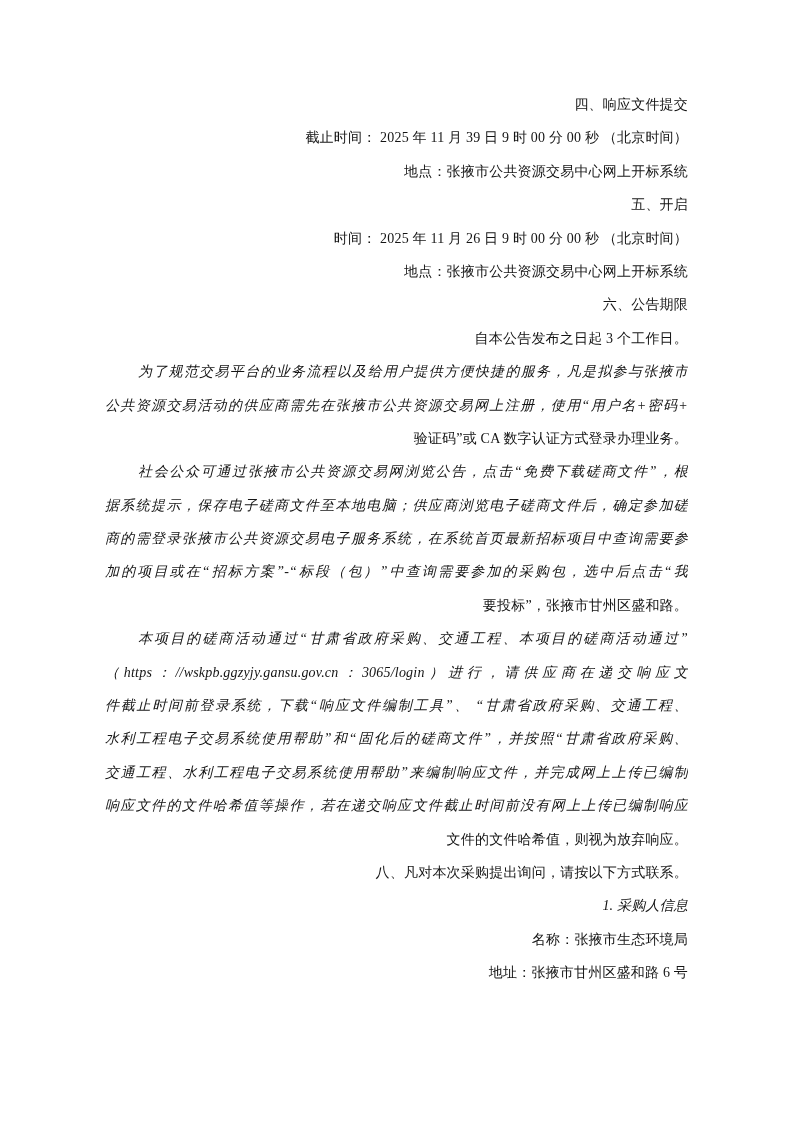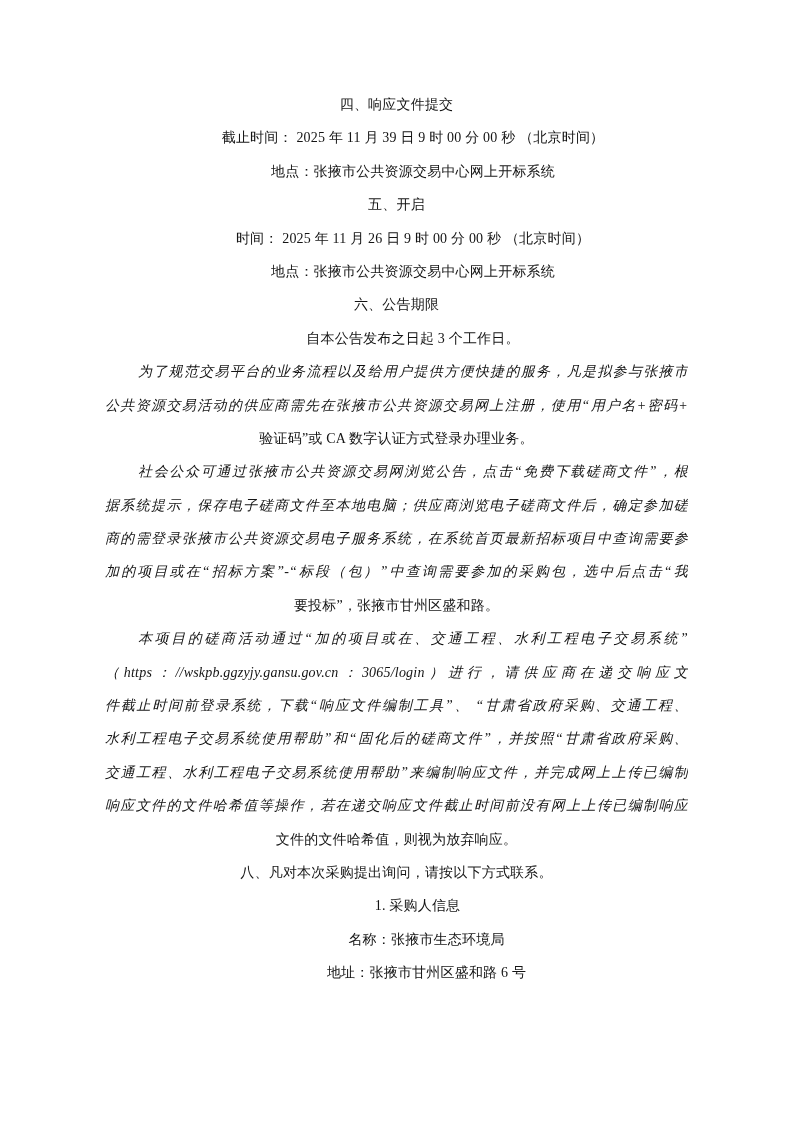--- a/index.html
+++ b/index.html
@@ -20,32 +20,32 @@
     position: absolute;
     left: 105px;
     top: 88px;
     width: 583px;
   }
   .line {
     font-size: 14px;
     line-height: 33.4px;
     height: 33.4px;
     overflow: hidden;
-    text-align: center;
+    text-align: right;
     letter-spacing: 0.2px;
   }
   
   .full {
     text-align: justify;
     text-align-last: justify;
     font-style: italic;
   }
   
   .i2 { text-indent: 33px; }  
-  .i3 { text-indent: 42px; }  
+  .i3 { text-indent: 42px; font-style: italic; }  
   .i4 { text-indent: 60px; }  
 </style>
 </head>
 <body>
 
 <div class="page">
   <div class="doc">
     <div class="line">四、响应文件提交</div>
     <div class="line i2">截止时间：  2025 年 11 月 39 日 9 时 00 分 00 秒  （北京时间）</div>
     <div class="line i2">地点：张掖市公共资源交易中心网上开标系统</div>
@@ -55,21 +55,21 @@
     <div class="line">六、公告期限</div>
     <div class="line i2">自本公告发布之日起 3 个工作日。</div>
     <div class="line i2 full">为了规范交易平台的业务流程以及给用户提供方便快捷的服务，凡是拟参与张掖市</div>
     <div class="line full">公共资源交易活动的供应商需先在张掖市公共资源交易网上注册，使用“用户名+密码+</div>
     <div class="line">验证码”或 CA 数字认证方式登录办理业务。</div>
     <div class="line i2 full">社会公众可通过张掖市公共资源交易网浏览公告，点击“免费下载磋商文件”，根</div>
     <div class="line full">据系统提示，保存电子磋商文件至本地电脑；供应商浏览电子磋商文件后，确定参加磋</div>
     <div class="line full">商的需登录张掖市公共资源交易电子服务系统，在系统首页最新招标项目中查询需要参</div>
     <div class="line full">加的项目或在“招标方案”-“标段（包）”中查询需要参加的采购包，选中后点击“我</div>
     <div class="line">要投标”，张掖市甘州区盛和路。</div>
-    <div class="line i2 full">本项目的磋商活动通过“加的项目或在、交通工程、水利工程电子交易系统”</div>
+    <div class="line i2 full">本项目的磋商活动通过“甘肃省政府采购、交通工程、本项目的磋商活动通过”</div>
     <div class="line full">（https：//wskpb.ggzyjy.gansu.gov.cn：3065/login）进行，请供应商在递交响应文</div>
     <div class="line full">件截止时间前登录系统，下载“响应文件编制工具”、 “甘肃省政府采购、交通工程、</div>
     <div class="line full">水利工程电子交易系统使用帮助”和“固化后的磋商文件”，并按照“甘肃省政府采购、</div>
     <div class="line full">交通工程、水利工程电子交易系统使用帮助”来编制响应文件，并完成网上上传已编制</div>
     <div class="line full">响应文件的文件哈希值等操作，若在递交响应文件截止时间前没有网上上传已编制响应</div>
     <div class="line">文件的文件哈希值，则视为放弃响应。</div>
     <div class="line">八、凡对本次采购提出询问，请按以下方式联系。</div>
     <div class="line i3">1. 采购人信息</div>
     <div class="line i4">名称：张掖市生态环境局</div>
     <div class="line i4">地址：张掖市甘州区盛和路 6 号</div>

